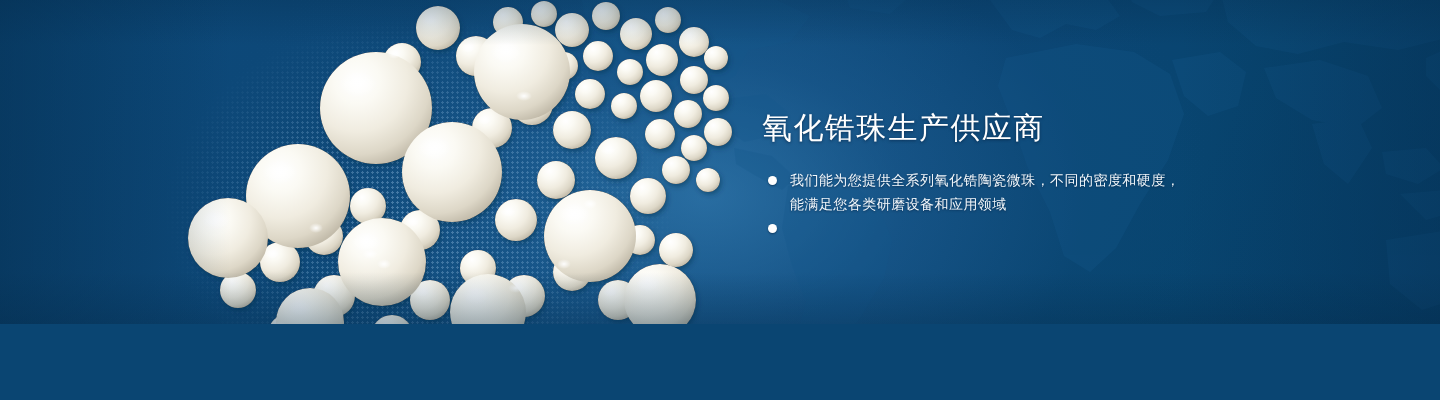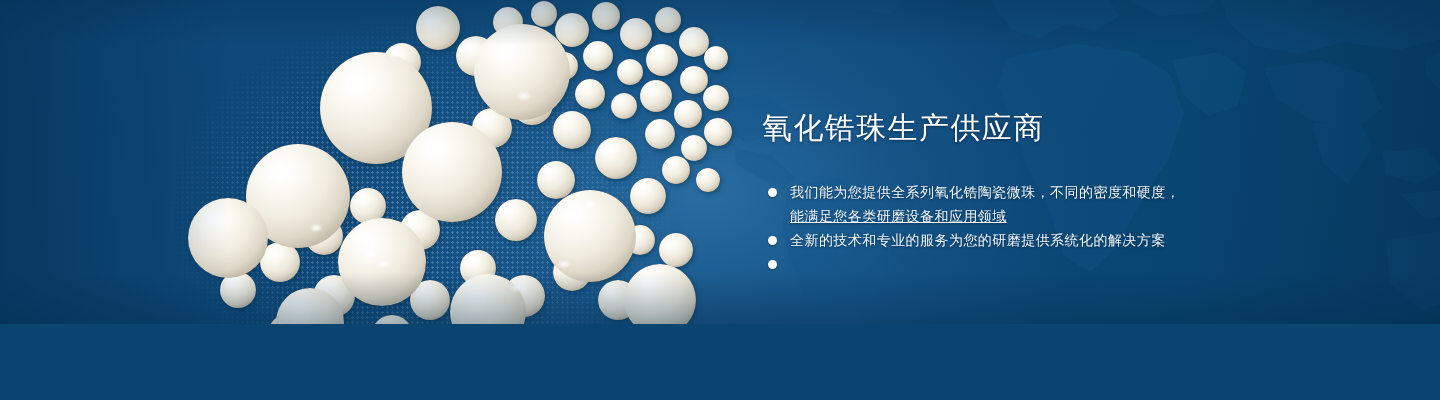--- a/index.html
+++ b/index.html
@@ -81,42 +81,42 @@
   .headline {
     font-size:30px;
     line-height:40px;
     font-weight:400;
     color:#ffffff;
     letter-spacing:1.4px;
     text-shadow:0 1px 3px rgba(0,20,45,0.55);
     white-space:nowrap;
   }
   .bullets {
-    margin-top:32px;
+    margin-top:20px;
     list-style:none;
   }
   .bullet {
     position:relative;
     padding-left:28px;
     font-size:14px;
     line-height:24px;
     color:#f2f7fb;
     letter-spacing:0.45px;
     text-shadow:0 1px 2px rgba(0,20,45,0.5);
     margin-bottom:0px;
   }
   .bullet .dot {
     position:absolute;
     left:6px; top:8px;
     width:9px; height:9px;
     border-radius:50%;
     background:#ffffff;
     box-shadow:0 1px 2px rgba(0,18,40,0.45);
   }
-  .bullet .l2 { display:block;text-decoration:underline; }
+  .bullet .l2 { display:block; }
 </style>
 </head>
 <body>
 
 <div class="banner">
 
   <div class="worldmap">
     <svg viewBox="0 0 960 430" preserveAspectRatio="none">
       <g fill="#15588c" opacity="0.95">
 
@@ -376,24 +376,20 @@
     <h1 class="headline">氧化锆珠生产供应商</h1>
 
     <ul class="bullets">
 
       <li class="bullet">
         <span class="dot"></span>
         <span>我们能为您提供全系列氧化锆陶瓷微珠，不同的密度和硬度，</span>
         <span class="l2">能满足您各类研磨设备和应用领域</span>
       </li>
 
-      <li class="bullet">
-        <span class="dot"></span>
-        <span>全新的技术和专业的服务为您的研磨提供系统化的解决方案</span>
-      </li>
 
       <li class="bullet">
         <span class="dot"></span>
       </li>
 
     </ul>
   </div>
 
 </div>
 

